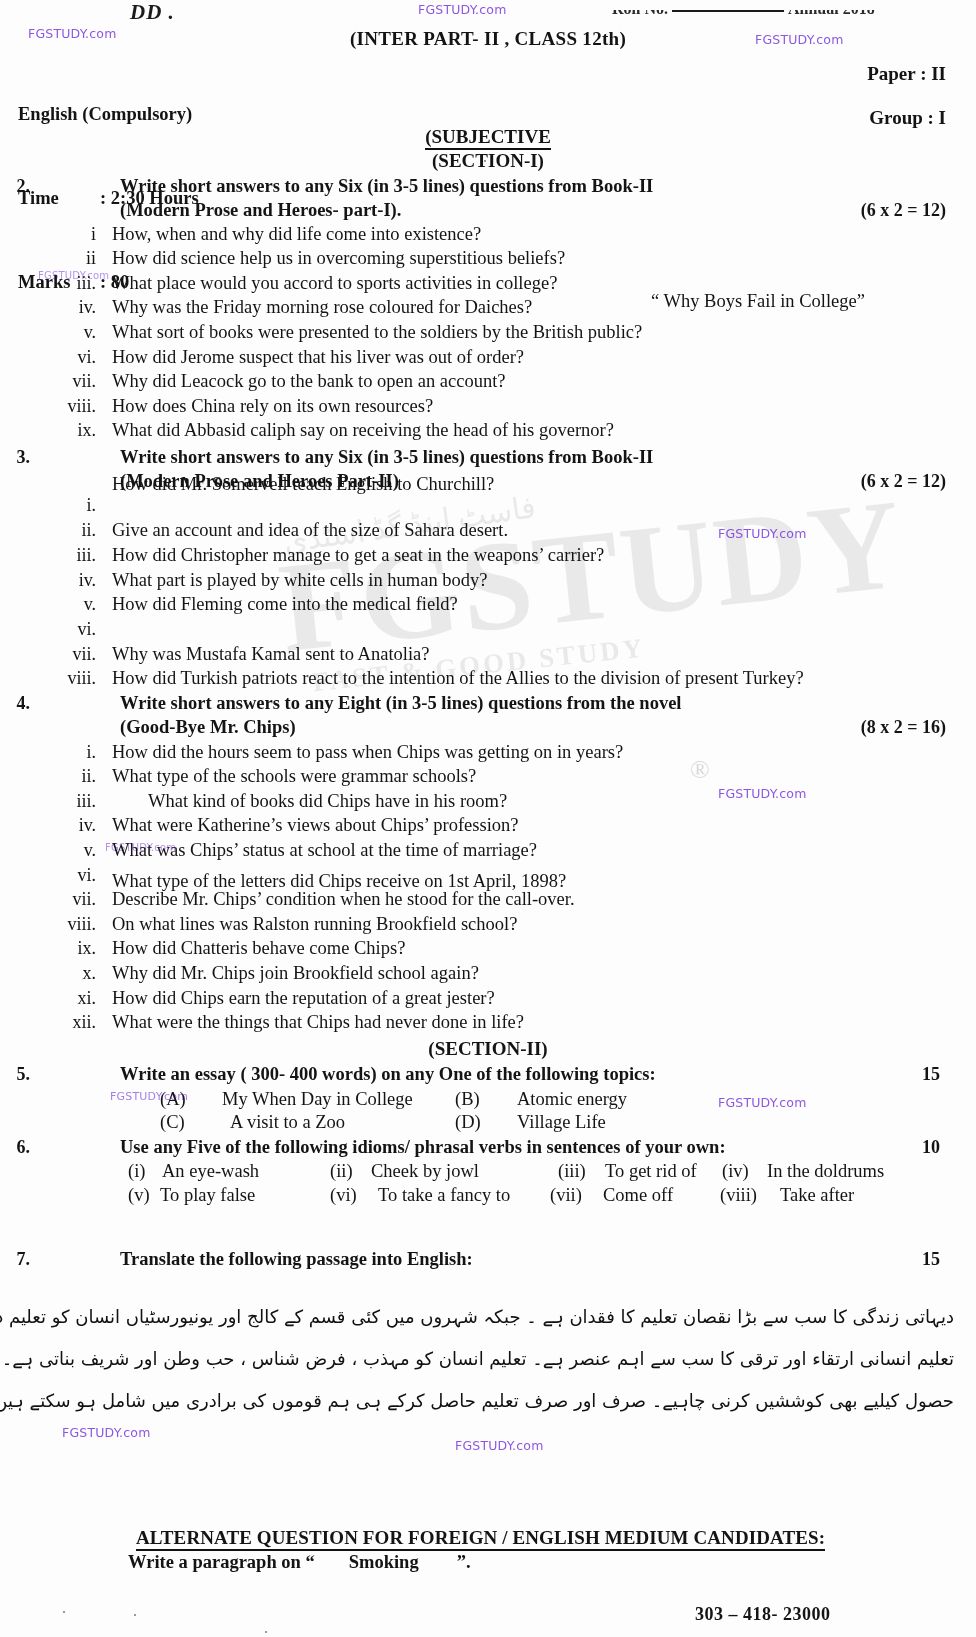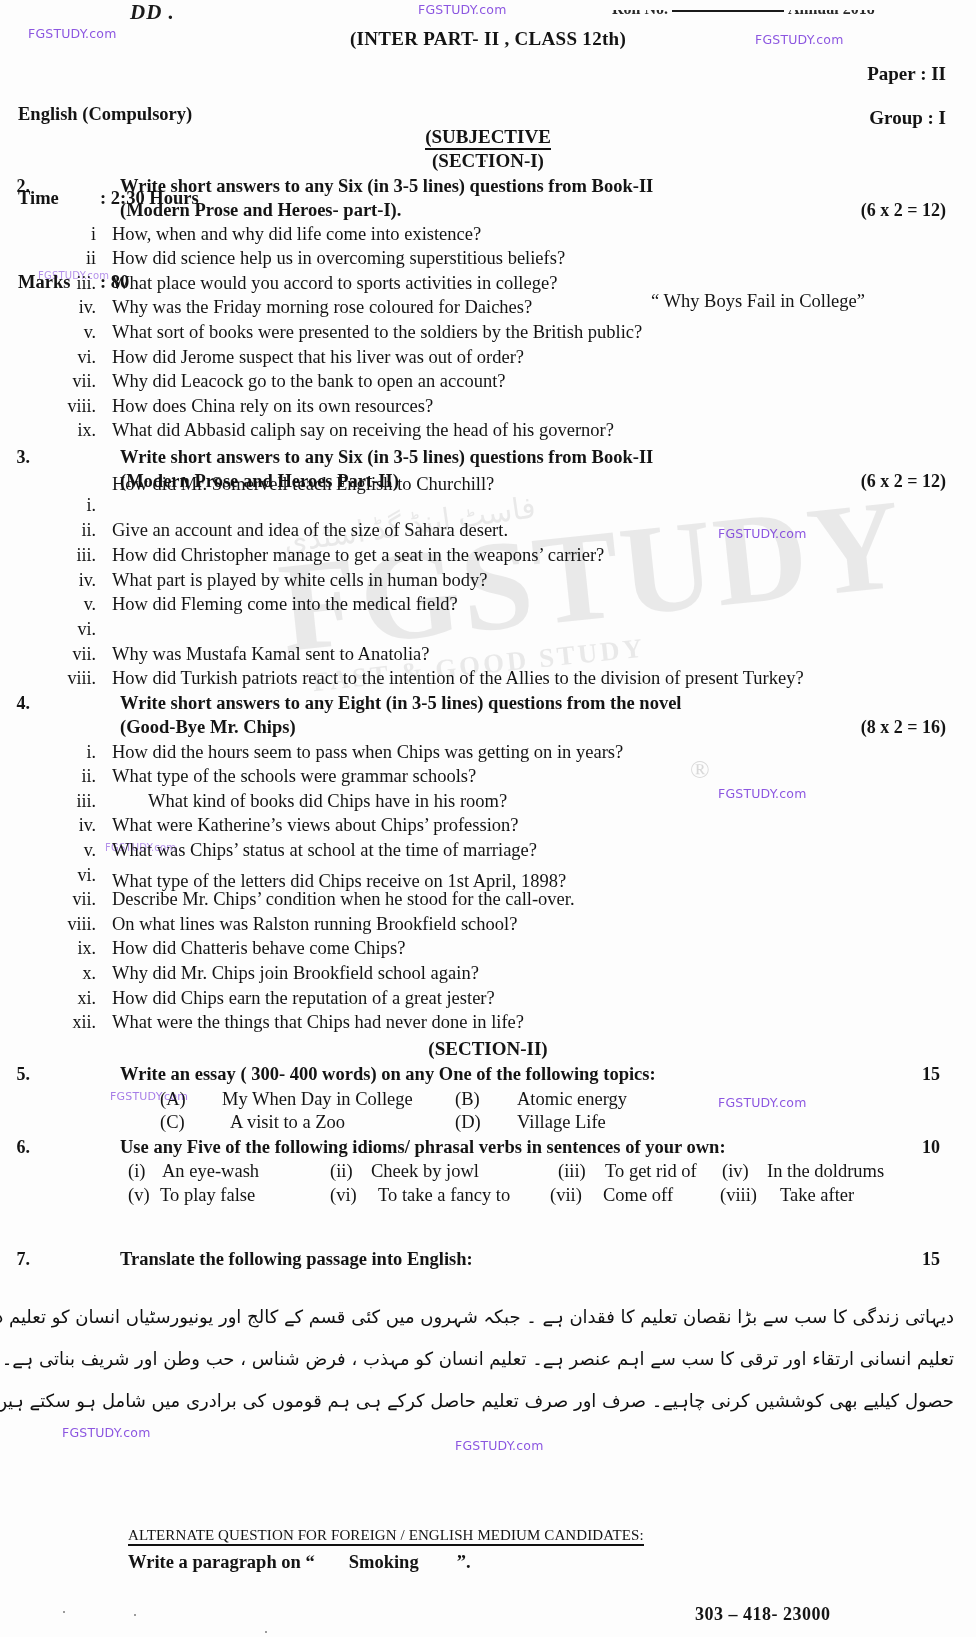--- a/index.html
+++ b/index.html
@@ -201,24 +201,24 @@
     font-family: "DejaVu Sans", "Liberation Sans", sans-serif;
     font-size: 19px;
     color: #111;
     white-space: nowrap;
     letter-spacing: .5px;
   }
 
   
   .alt-head {
     position: absolute;
-    left: 128px;
+    left: 136px;
     top: 1527px;
-    font-size: 15px;
-    font-weight: normal;
+    font-size: 19px;
+    font-weight: bold;
     letter-spacing: .1px;
     white-space: nowrap;
   }
   .alt-head span { border-bottom: 2px solid #111; padding-bottom: 1px; }
   .alt-sub {
     position: absolute;
     left: 128px;
     top: 1552px;
     font-size: 18.5px;
     font-weight: bold;

